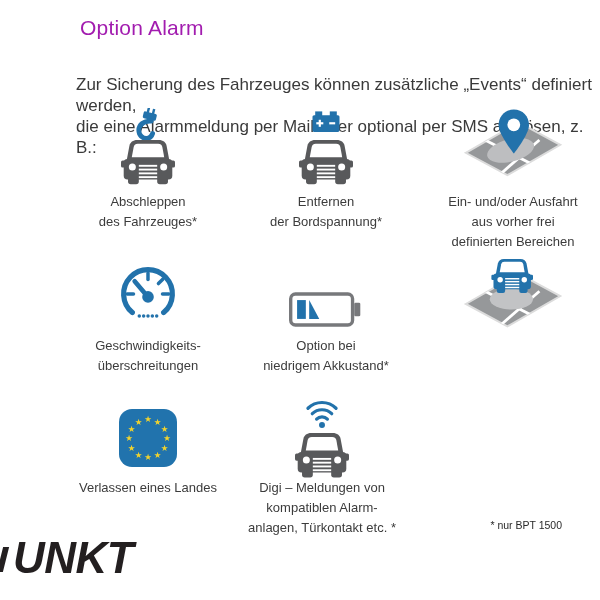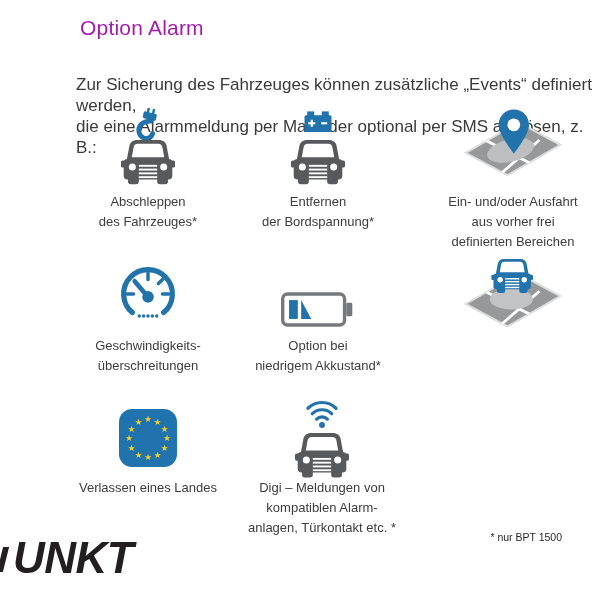--- a/index.html
+++ b/index.html
@@ -13,30 +13,30 @@
   }
   .intro{
     position:absolute;left:76px;top:57px;font-size:17px;line-height:21px;color:#3a3a3a;
   }
   .cell{position:absolute;text-align:center;}
   .iconbox{display:flex;align-items:center;justify-content:center;}
   .r1{top:104px}.r1 .iconbox{height:84px}
   .r2{top:256px}.r2 .iconbox{height:76px}
   .r3{top:402px}.r3 .iconbox{height:72px}
   .c1{left:58px;width:180px}
-  .c2{left:228px;width:180px}
+  .c2{left:236px;width:180px}
   .c3{left:423px;width:180px}
   .wide{left:222px;width:200px}
   .caption{
     margin-top:4px;font-size:13px;line-height:20px;color:#3c3c3c;white-space:pre-line;
   }
   .push{margin-top:30px;}
   .footnote{
     position:absolute;top:519px;left:402px;width:160px;text-align:right;
-    font-size:10.5px;color:#2a2a2a;margin-top:12px;
+    font-size:10.5px;color:#2a2a2a;
   }
   .logo{
     position:absolute;left:0;top:533px;font-size:44px;font-weight:700;font-style:italic;
     color:#231f20;display:flex;align-items:center;letter-spacing:-.5px;
   }
   .logo-frag{
     display:inline-block;width:6px;height:25px;background:#231f20;
     transform:skewX(-14deg);margin-right:7px;margin-top:2px;
   }
   .defs-svg{position:absolute;width:0;height:0;}

